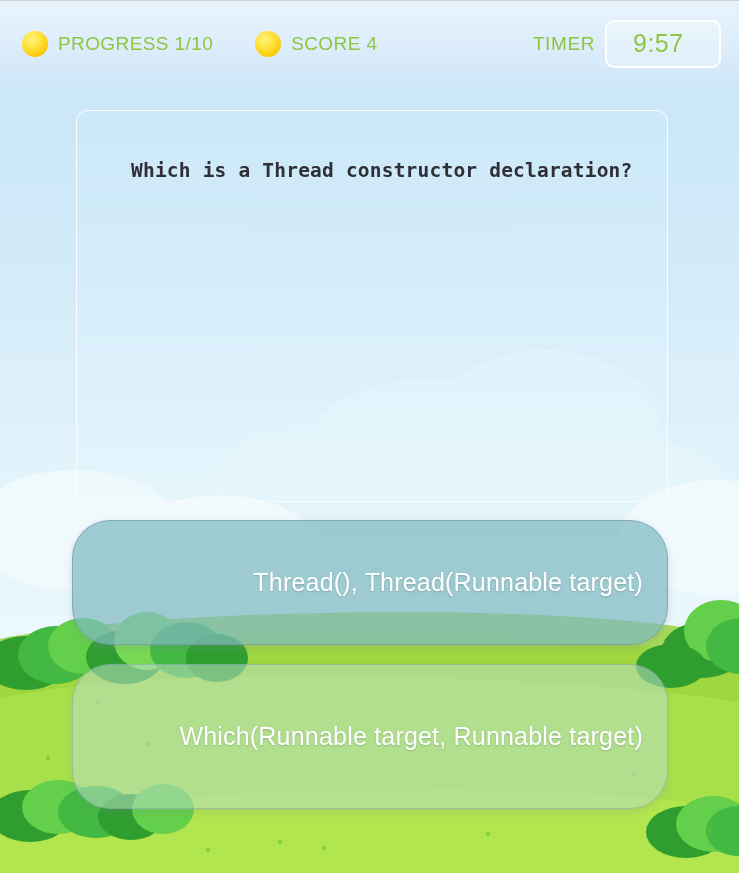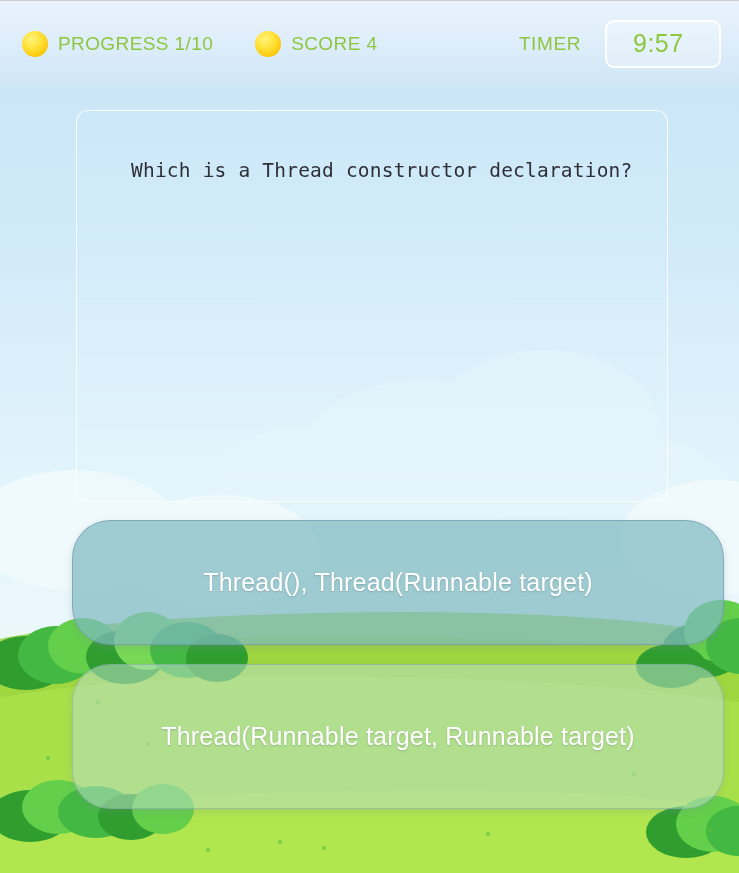--- a/index.html
+++ b/index.html
@@ -134,21 +134,21 @@
     font-size: 19px;
     letter-spacing: .4px;
     white-space: nowrap;
   }
   .gap-a { width: 42px; }
   .spacer { flex: 1; }
   .timer-label {
     color: #8dc63f;
     font-size: 19px;
     letter-spacing: .6px;
-    margin-right: 24px;
+    margin-right: 10px;
   }
   .timer-box {
     width: 116px;
     height: 48px;
     border: 2px solid #ffffff;
     border-radius: 9px;
     background: linear-gradient(to bottom, #eaf5fc 0%, #e1effa 100%);
     display: flex;
     align-items: center;
     padding-left: 26px;
@@ -175,33 +175,34 @@
     padding: 26px 24px;
   }
   .question-text {
     font-family: "DejaVu Sans Mono", "Liberation Mono", monospace;
     font-size: 19.5px;
     color: #2f2f38;
     line-height: 1.4;
     padding-left: 30px;
     padding-top: 20px;
     letter-spacing: .2px;
+    font-weight: bold;
   }
 
   
   .answer {
     position: absolute;
     left: 72px;
-    width: 652px;
+    width: 596px;
     z-index: 25;
     border-radius: 38px;
     box-sizing: border-box;
     display: flex;
     align-items: center;
-    justify-content: center;
+    justify-content: flex-end;
     text-align: center;
     cursor: pointer;
   }
   .answer-text {
     color: #ffffff;
     font-size: 25px;
     letter-spacing: .2px;
     text-shadow: 0 1px 2px rgba(90,110,110,0.35);
     padding: 0 24px;
   }
@@ -299,16 +300,16 @@
 
   <div class="question-card">
     <div class="question-text">Which is a Thread constructor declaration?</div>
   </div>
 
   <div class="answer" id="answer-0">
     <span class="answer-text">Thread(), Thread(Runnable target)</span>
   </div>
 
   <div class="answer" id="answer-1">
-    <span class="answer-text">Thread(Runnable target, Runnable target)</span>
+    <span class="answer-text">Which(Runnable target, Runnable target)</span>
   </div>
 
 </div>
 
 </body></html>

